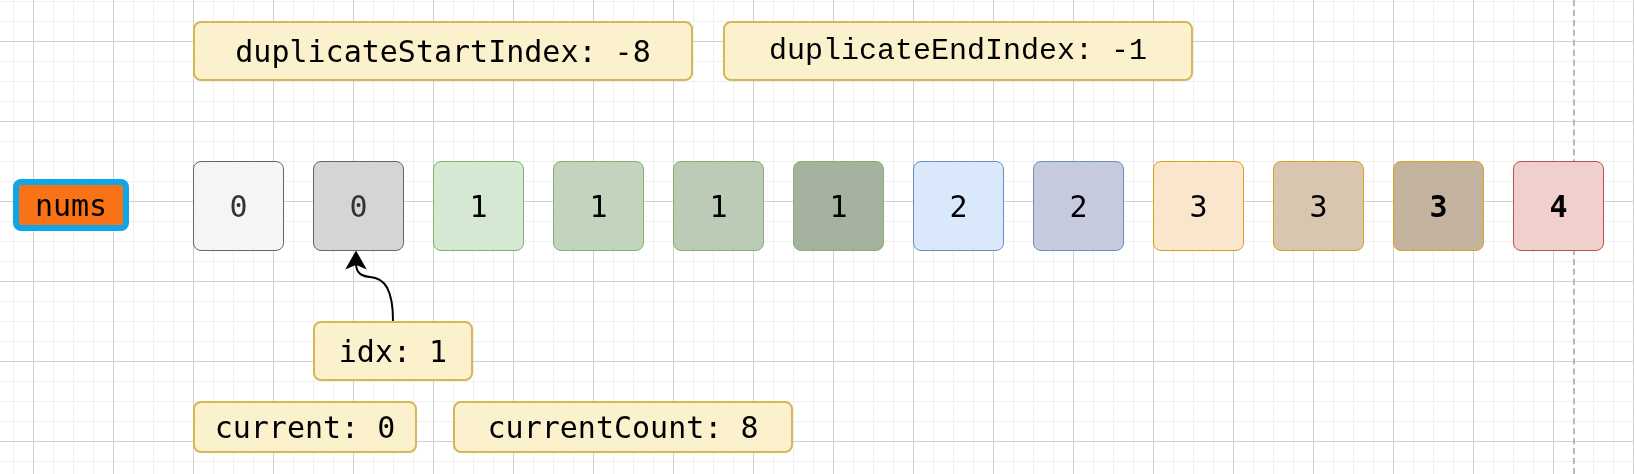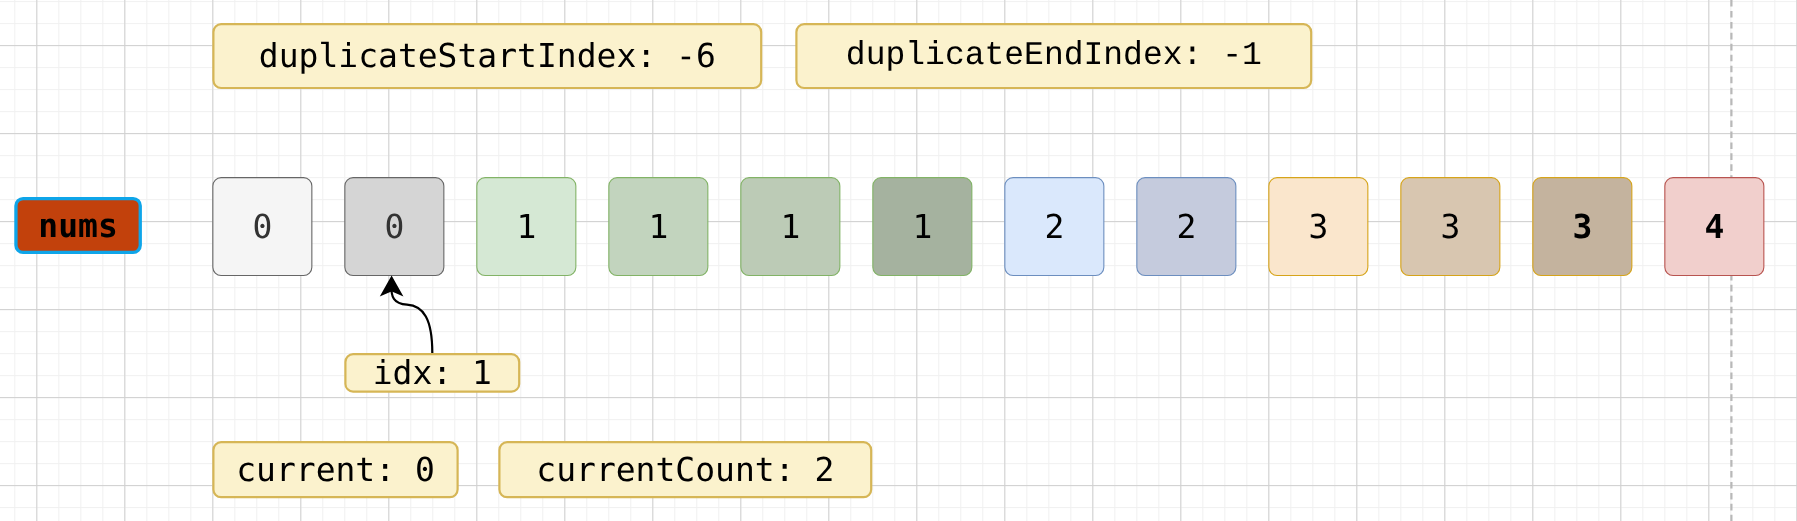--- a/index.html
+++ b/index.html
@@ -15,41 +15,41 @@
     background-position: 33px 41px, 33px 41px, 13px 1px, 13px 1px;
     font-family: "DejaVu Sans Mono", "Liberation Mono", monospace;
   }
   .abs { position: absolute; box-sizing: border-box; }
   .label {
     background: #fbf2cd; border: 2px solid #d6b656; border-radius: 8px;
     display: flex; align-items: center; justify-content: center;
     font-size: 30px; color: #000; white-space: pre;
   }
   .nums {
-    background: #c2410c; border: 3px solid #0ea5e9; border-radius: 8px;
+    background: #f97316; border: 6px solid #0ea5e9; border-radius: 8px;
     display: flex; align-items: center; justify-content: center;
-    font-size: 30px; color: #000; font-weight: bold;
+    font-size: 30px; color: #000;
   }
   .cell {
     width: 91px; height: 90px; border-radius: 8px; border: 1.5px solid;
     display: flex; align-items: center; justify-content: center;
     font-size: 30px;
   }
   .dashed {
     position: absolute; left: 1573px; top: 0; width: 0; height: 474px;
     border-left: 2px dashed #b8b8b8;
   }
   svg.arrow { position: absolute; left: 0; top: 0; overflow: visible; }
 </style>
 </head>
 <body>
 
 <div class="dashed"></div>
 
-<div class="abs label" style="left:193px; top:21px; width:500px; height:60px;">duplicateStartIndex: -6</div>
+<div class="abs label" style="left:193px; top:21px; width:500px; height:60px;">duplicateStartIndex: -8</div>
 <div class="abs label" style="left:723px; top:21px; width:470px; height:60px;font-family:Liberation Mono, monospace;">duplicateEndIndex: -1</div>
 
 <div class="abs nums" style="left:13px; top:179px; width:116px; height:52px;">nums</div>
 
 <div id="cells">
     <div class="abs cell" style="left: 193px; top: 161px; background: rgb(245, 245, 245); border-color: rgb(102, 102, 102); color: rgb(51, 51, 51);">0</div>
     <div class="abs cell" style="left: 313px; top: 161px; background: rgb(213, 213, 213); border-color: rgb(102, 102, 102); color: rgb(51, 51, 51);">0</div>
     <div class="abs cell" style="left: 433px; top: 161px; background: rgb(213, 232, 212); border-color: rgb(130, 179, 102); color: rgb(0, 0, 0);">1</div>
     <div class="abs cell" style="left: 553px; top: 161px; background: rgb(194, 212, 190); border-color: rgb(130, 179, 102); color: rgb(0, 0, 0);">1</div>
     <div class="abs cell" style="left: 673px; top: 161px; background: rgb(188, 203, 182); border-color: rgb(130, 179, 102); color: rgb(0, 0, 0);">1</div>
@@ -60,16 +60,16 @@
     <div class="abs cell" style="left: 1273px; top: 161px; background: rgb(216, 198, 176); border-color: rgb(214, 164, 26); color: rgb(0, 0, 0);">3</div>
     <div class="abs cell" style="left: 1393px; top: 161px; background: rgb(196, 179, 158); border-color: rgb(214, 164, 26); color: rgb(0, 0, 0); font-weight: bold;">3</div>
     <div class="abs cell" style="left: 1513px; top: 161px; background: rgb(241, 207, 204); border-color: rgb(184, 84, 80); color: rgb(0, 0, 0); font-weight: bold;">4</div>
   </div>
 
 <svg class="arrow" width="1634" height="474">
   <path d="M393 321 C 393 290, 385 278, 370 277 C 358 276, 355 270, 356 258" fill="none" stroke="#000" stroke-width="2"></path>
   <path d="M356 252 L 347 268 L 356 264 L 365 268 Z" fill="#000" stroke="#000" stroke-width="1.5"></path>
 </svg>
 
-<div class="abs label" style="left:313px; top:321px; width:160px; height:36px;">idx: 1</div>
+<div class="abs label" style="left:313px; top:321px; width:160px; height:60px;">idx: 1</div>
 
 <div class="abs label" style="left:193px; top:401px; width:224px; height:52px;">current: 0</div>
-<div class="abs label" style="left:453px; top:401px; width:340px; height:52px;">currentCount: 2</div>
+<div class="abs label" style="left:453px; top:401px; width:340px; height:52px;">currentCount: 8</div>
 
 </body></html>

